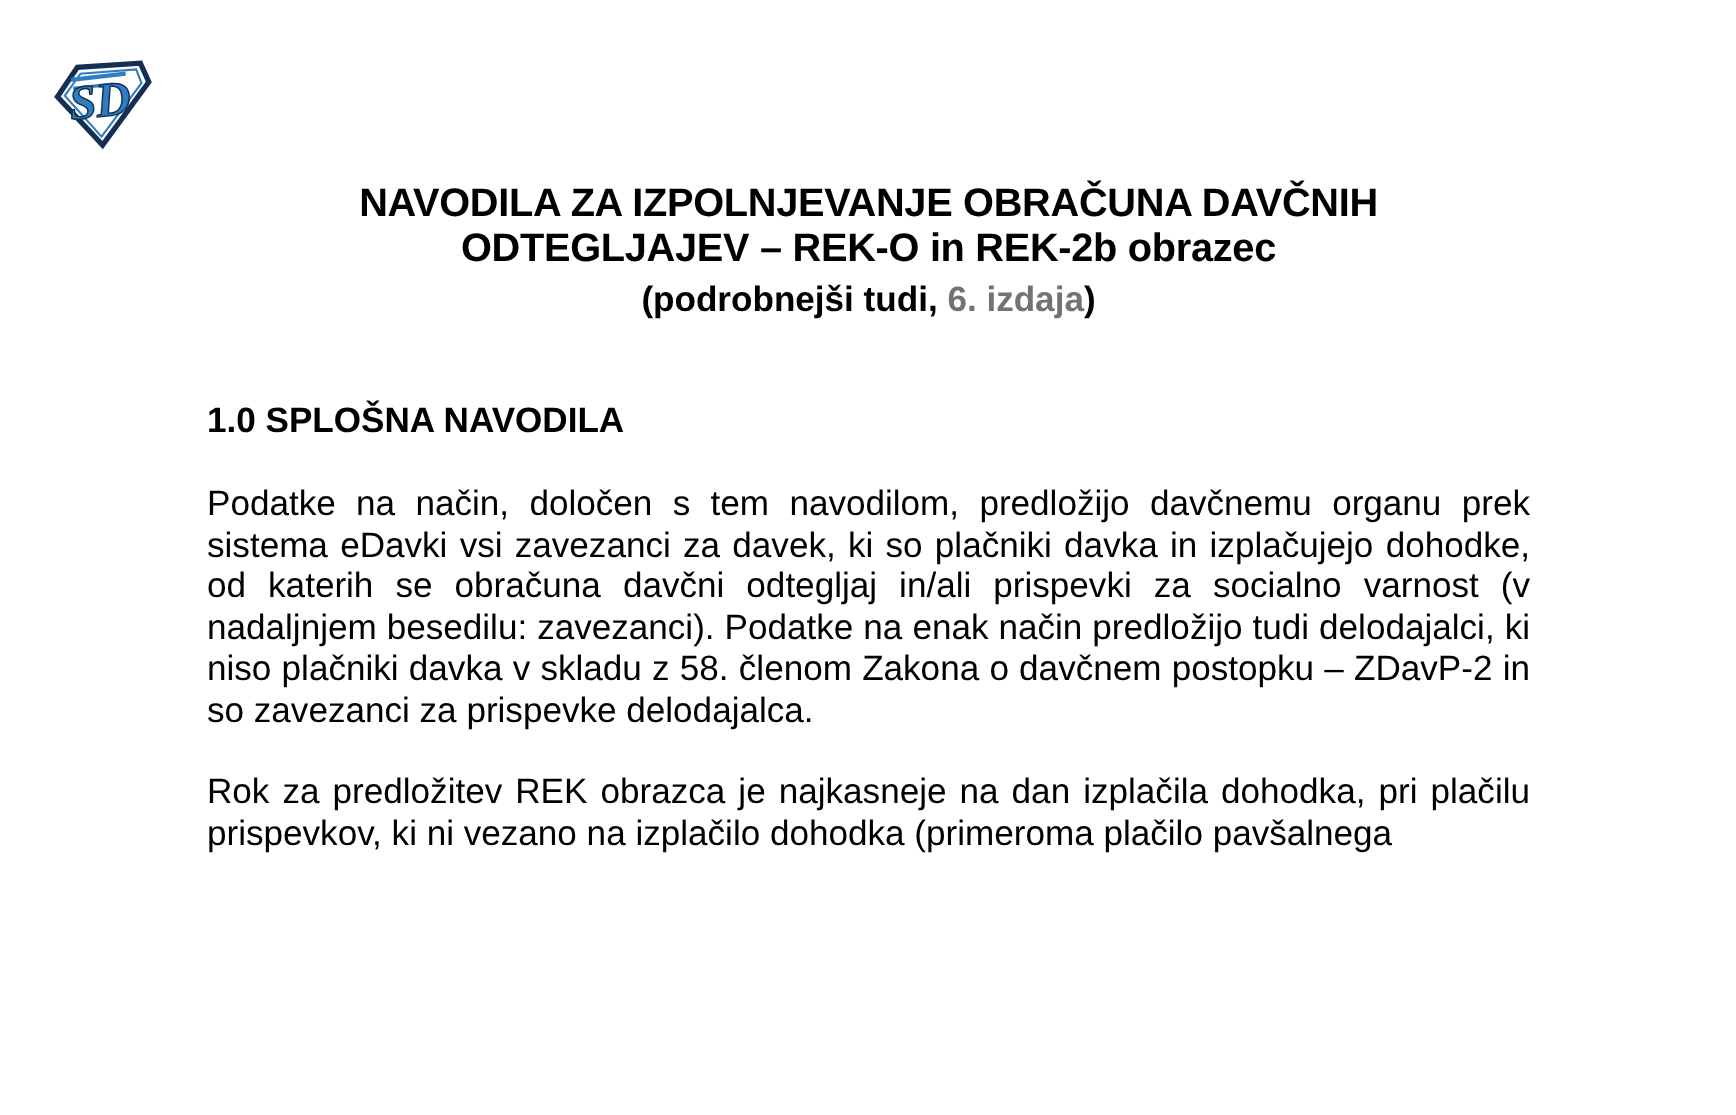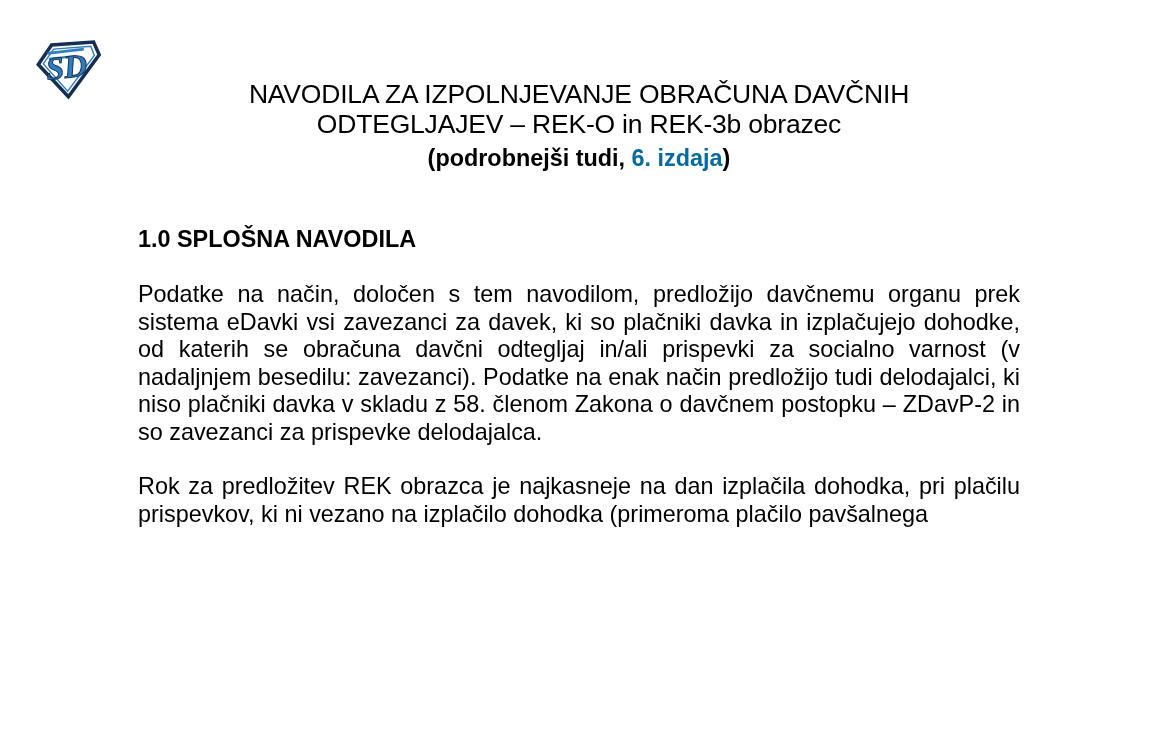--- a/index.html
+++ b/index.html
@@ -25,24 +25,24 @@
     width: 70px;
     height: 66px;
   }
   .content {
     position: absolute;
     left: 138px;
     top: 0;
     width: 882px;
   }
   .title {
-    padding-top: 79px;
+    padding-top: 120px;
     font-size: 26.5px;
     line-height: 30px;
-    font-weight: normal;
+    font-weight: bold;
     text-align: center;
     letter-spacing: -0.2px;
   }
   .subtitle {
     margin-top: 6px;
     font-size: 23.4px;
     line-height: 27px;
     font-weight: bold;
     text-align: center;
   }
@@ -62,42 +62,42 @@
   p.body-par {
     margin: 27px 0 0 0;
     font-size: 23.4px;
     line-height: 27.5px;
     text-align: justify;
     text-justify: inter-word;
   }
   p.body-par.first {
     margin-top: 28px;
   }
-  .red { color: #0369a1; }
+  .red { color: #737373; }
 </style>
 </head>
 <body>
 
 <div class="page">
 
   <div class="logo">
     <svg viewBox="0 0 100 92" width="70" height="66" aria-hidden="true">
       <path d="M9,41 L28,13 L88,9 L96,27 L52,87 Z" fill="#ffffff" stroke="#142E54" stroke-width="5" stroke-linejoin="miter"></path>
       <path d="M16,40 L31,19 L84,15 L89,28 L51,79 Z" fill="none" stroke="#2E7EC1" stroke-width="2"></path>
       <path d="M22,25 L74,19" stroke="#2E7EC1" stroke-width="4" fill="none"></path>
       <path d="M24,33 L62,29" stroke="#2E7EC1" stroke-width="3" fill="none"></path>
       <text x="50" y="60" text-anchor="middle" font-size="46" font-family="Liberation Serif, serif" font-style="italic" font-weight="bold" fill="#2E7EC1" stroke="#142E54" stroke-width="1.4" transform="rotate(-6 50 50)">SD</text>
     </svg>
   </div>
 
   <div class="content">
 
     <div class="title">
       <div>NAVODILA ZA IZPOLNJEVANJE OBRAČUNA DAVČNIH</div>
-      <div>ODTEGLJAJEV – REK-O in REK-3b obrazec</div>
+      <div>ODTEGLJAJEV – REK-O in REK-2b obrazec</div>
     </div>
 
     <div class="subtitle"><span>(podrobnejši tudi, </span><span class="red">6. izdaja</span><span>)</span></div>
 
 
     <div class="section-heading">1.0 SPLOŠNA NAVODILA</div>
 
     <p class="body-par first">Podatke na način, določen s tem navodilom, predložijo davčnemu organu prek sistema eDavki vsi zavezanci za davek, ki so plačniki davka in izplačujejo dohodke, od katerih se obračuna davčni odtegljaj in/ali prispevki za socialno varnost (v nadaljnjem besedilu: zavezanci). Podatke na enak način predložijo tudi delodajalci, ki niso plačniki davka v skladu z 58. členom Zakona o davčnem postopku – ZDavP-2 in so zavezanci za prispevke delodajalca.</p>
 
 

